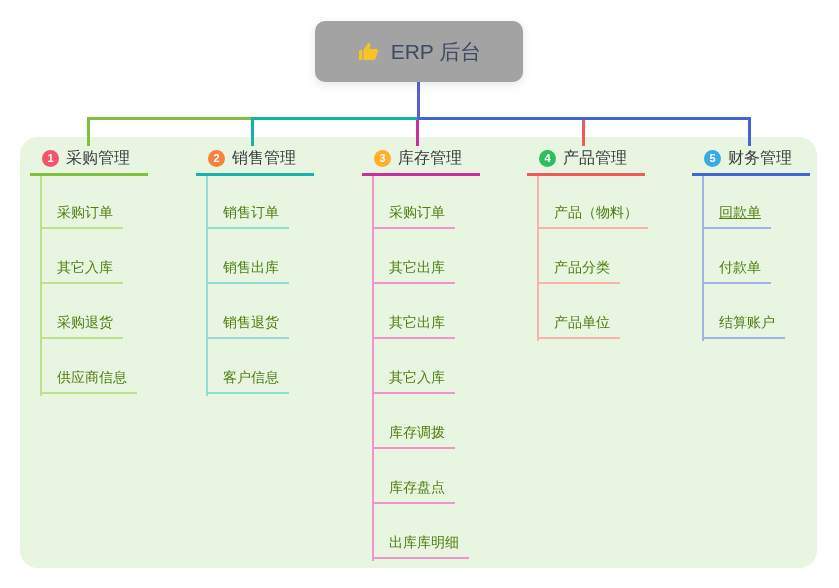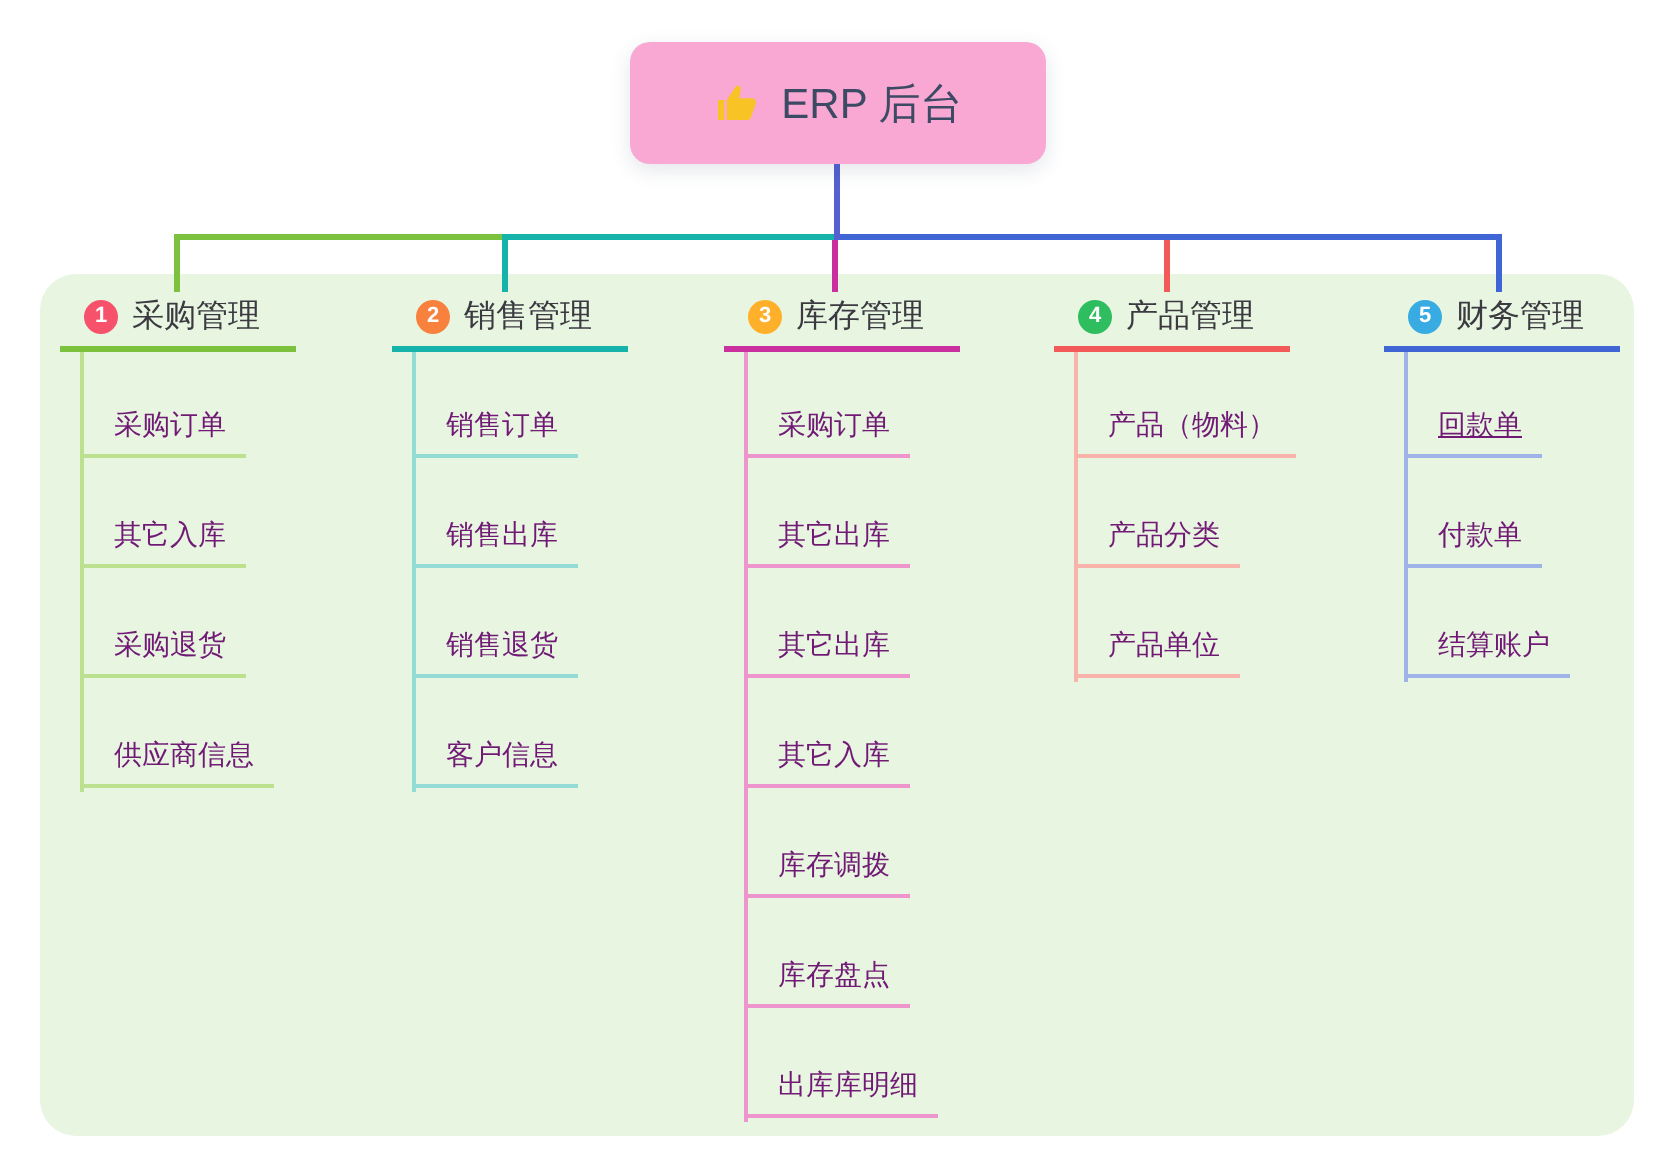--- a/index.html
+++ b/index.html
@@ -9,21 +9,21 @@
     background:#ffffff;
   }
   
   .panel{
     position:absolute;left:20px;top:137px;width:797px;height:431px;
     border-radius:18px;background:#e8f5e1;
   }
   
   .root-card{
     position:absolute;left:315px;top:21px;width:208px;height:61px;
-    background:#f9a8d4;border-radius:10px;
+    background:#a3a3a3;border-radius:10px;
     box-shadow:0 3px 10px rgba(40,60,90,0.13);
     display:flex;align-items:center;justify-content:center;gap:10px;
     font-size:21px;color:#3d4a63;z-index:6;
   }
   .thumb{width:24px;height:24px;display:inline-flex;}
   .thumb svg{width:24px;height:24px;}
   
   .line{position:absolute;z-index:3;}
   .hseg{top:117px;height:3px;}
   .drop{top:120px;height:26px;width:3px;}
@@ -39,21 +39,21 @@
   .badge{
     flex:0 0 17px;width:17px;height:17px;border-radius:50%;
     display:flex;align-items:center;justify-content:center;
     color:#ffffff;font-size:11px;font-weight:bold;line-height:1;
   }
   .vline{position:absolute;left:10px;top:29px;width:2px;background:var(--light);}
   .child{
     position:absolute;left:10px;box-sizing:border-box;height:32px;
     display:flex;align-items:flex-end;white-space:nowrap;
     padding:0 10px 5px 17px;border-bottom:2px solid var(--light);
-    font-size:14px;color:#701a75;cursor:default;
+    font-size:14px;color:#4d7c0f;cursor:default;
   }
 </style>
 </head>
 <body>
 
 <div class="canvas">
 
   <div class="panel" style="background: rgb(232, 245, 225);"></div>
 
   <div class="line hseg" id="seg-left" style="left: 87px; width: 166px; background: rgb(124, 194, 62);"></div>

